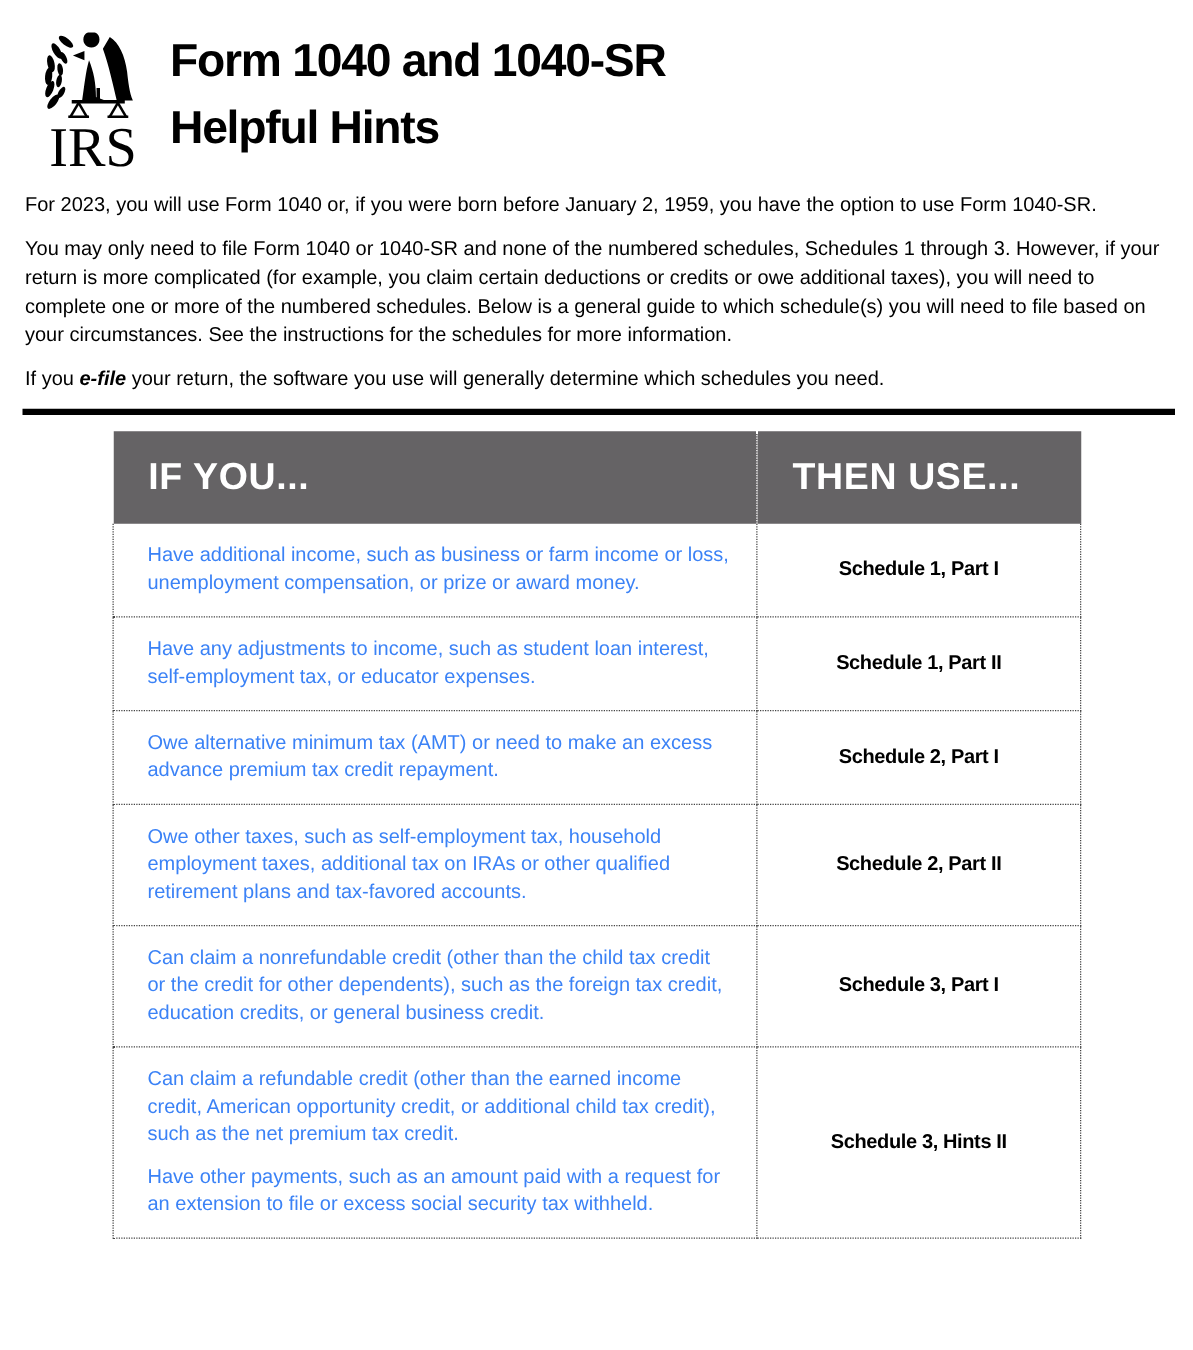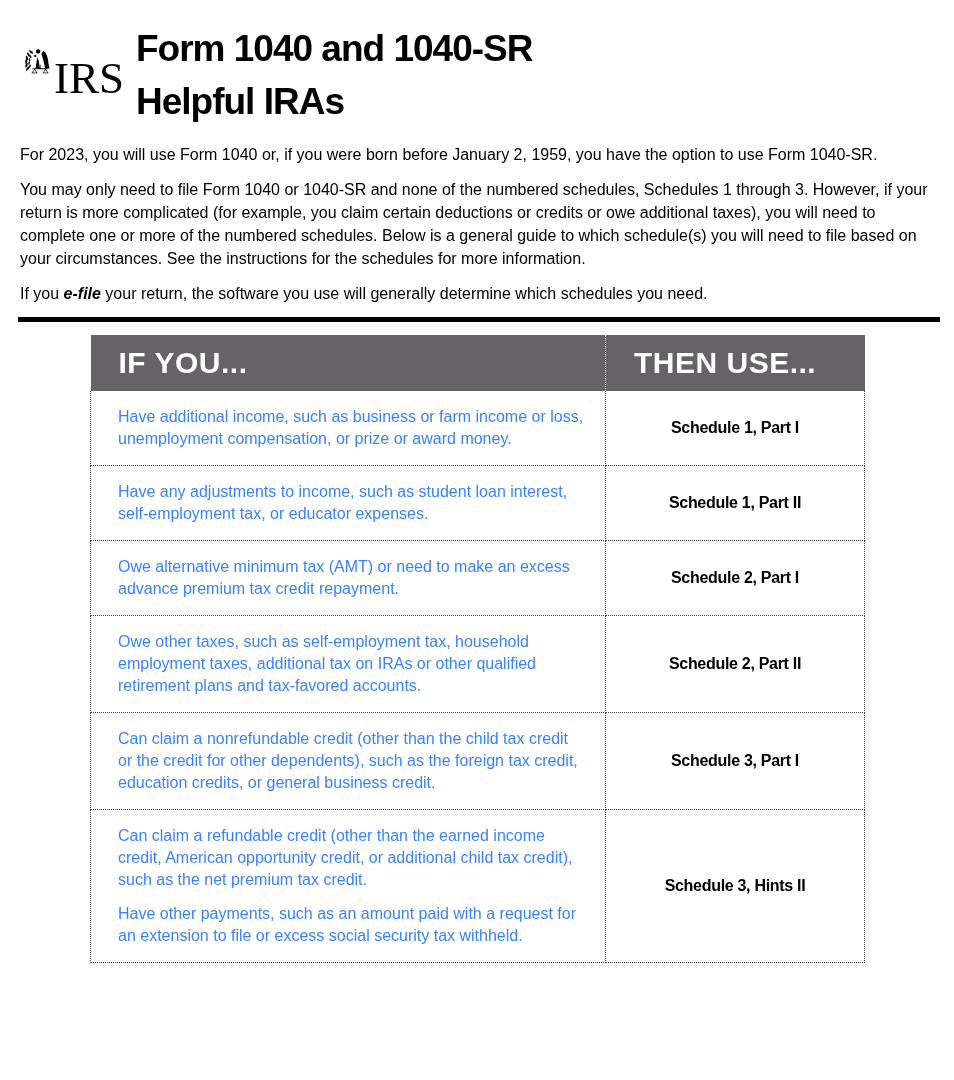--- a/index.html
+++ b/index.html
@@ -7,21 +7,21 @@
     background: #ffffff;
     width: 954px; height: 1080px;
     overflow: hidden;
     font-family: "Liberation Sans", "DejaVu Sans", sans-serif;
     color: #000;
   }
   .page { position: relative; width: 954px; height: 1080px; }
 
   
   .masthead { display: flex; align-items: flex-start; padding: 26px 0 0 24px; }
-  .logo { width: 100px; display: flex; flex-direction: row; align-items: flex-end; }
+  .logo { width: 100px; display: flex; flex-direction: column; align-items: center; }
   .logo-eagle { width: 86px; height: 72px; }
   .logo-text {
     font-family: "Liberation Serif", "DejaVu Serif", serif;
     font-size: 45px; line-height: 40px; letter-spacing: 0px;
     margin-top: 0px; margin-left: 1px;
   }
   .title-block {
     margin-left: 12px; margin-top: -4px;
     font-weight: bold; font-size: 37px; line-height: 53px;
     letter-spacing: -1px; color: #000;
@@ -37,21 +37,21 @@
 
   
   .table-wrap { margin: 13px 0 0 90px; }
   table.hints { border-collapse: collapse; width: 774px; table-layout: fixed; }
   col.c1 { width: 515px; }
   col.c2 { width: 259px; }
   th {
     background: #656365; color: #ffffff;
     font-size: 30px; font-weight: bold; letter-spacing: 0.5px;
     text-align: left; vertical-align: middle;
-    height: 56px; padding: 0 0 0 28px;
+    height: 74px; padding: 0 0 0 28px;
     border: none;
   }
   th.th-then { border-left: 1px dotted #ffffff; }
   td { border: 1px dotted #444; vertical-align: middle; }
   tr.first-row td { border-top: none; }
   td.cond { padding: 15px 20px 15px 27px; font-size: 16px; line-height: 22px; color: #3b82f6; }
   td.cond p { margin: 0; }
   td.cond p + p { margin-top: 12px; }
   td.use {
     text-align: center; font-weight: bold; font-size: 16px;
@@ -97,21 +97,21 @@
           <line x1="24" y1="73" x2="42" y2="73"></line>
           <line x1="67" y1="61" x2="60" y2="73"></line>
           <line x1="67" y1="61" x2="74" y2="73"></line>
           <line x1="58" y1="73" x2="76" y2="73"></line>
         </g>
       </svg>
       <div class="logo-text">IRS</div>
     </div>
     <div class="title-block">
       <div>Form 1040 and 1040-SR</div>
-      <div>Helpful IRAs</div>
+      <div>Helpful Hints</div>
     </div>
   </div>
 
   <div class="intro">
     <p>For 2023, you will use Form 1040 or, if you were born before January 2, 1959, you have the option to use Form 1040-SR.</p>
     <p>You may only need to file Form 1040 or 1040-SR and none of the numbered schedules, Schedules 1 through 3. However, if your return is more complicated (for example, you claim certain deductions or credits or owe additional taxes), you will need to complete one or more of the numbered schedules. Below is a general guide to which schedule(s) you will need to file based on your circumstances. See the instructions for the schedules for more information.</p>
     <p><span>If you </span><span class="it">e-file</span><span> your return, the software you use will generally determine which schedules you need.</span></p>
   </div>
 
   <div class="rule"></div>

